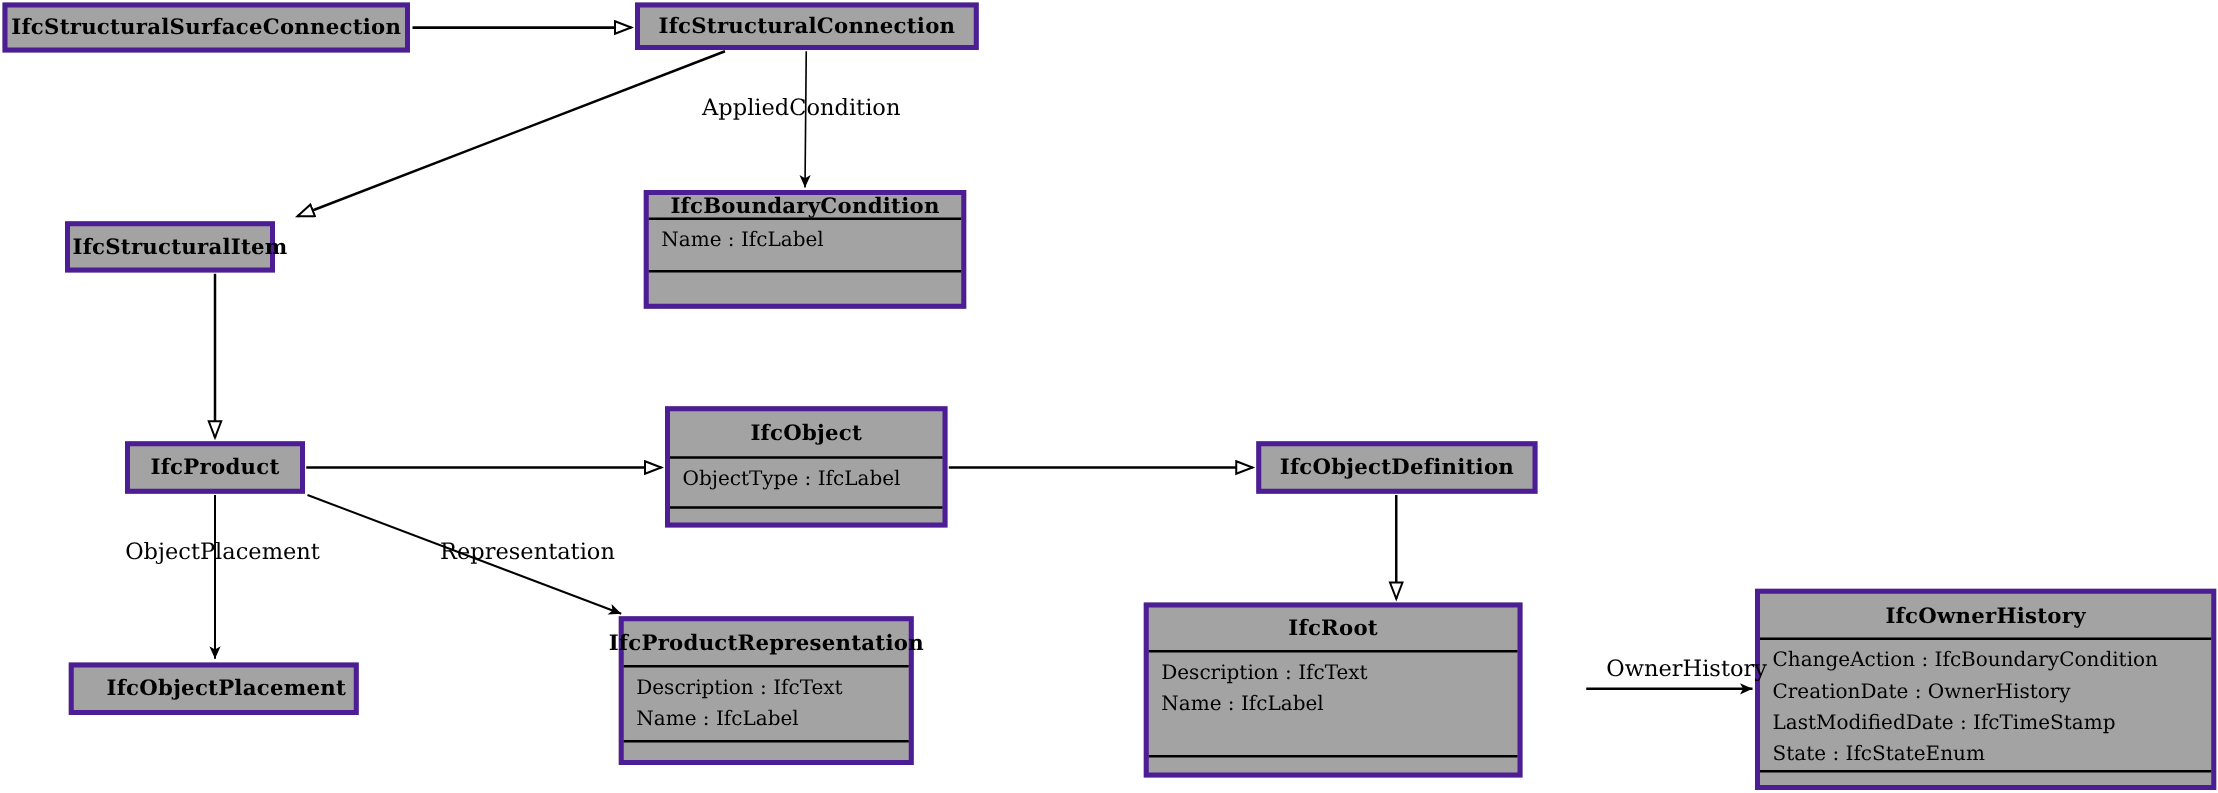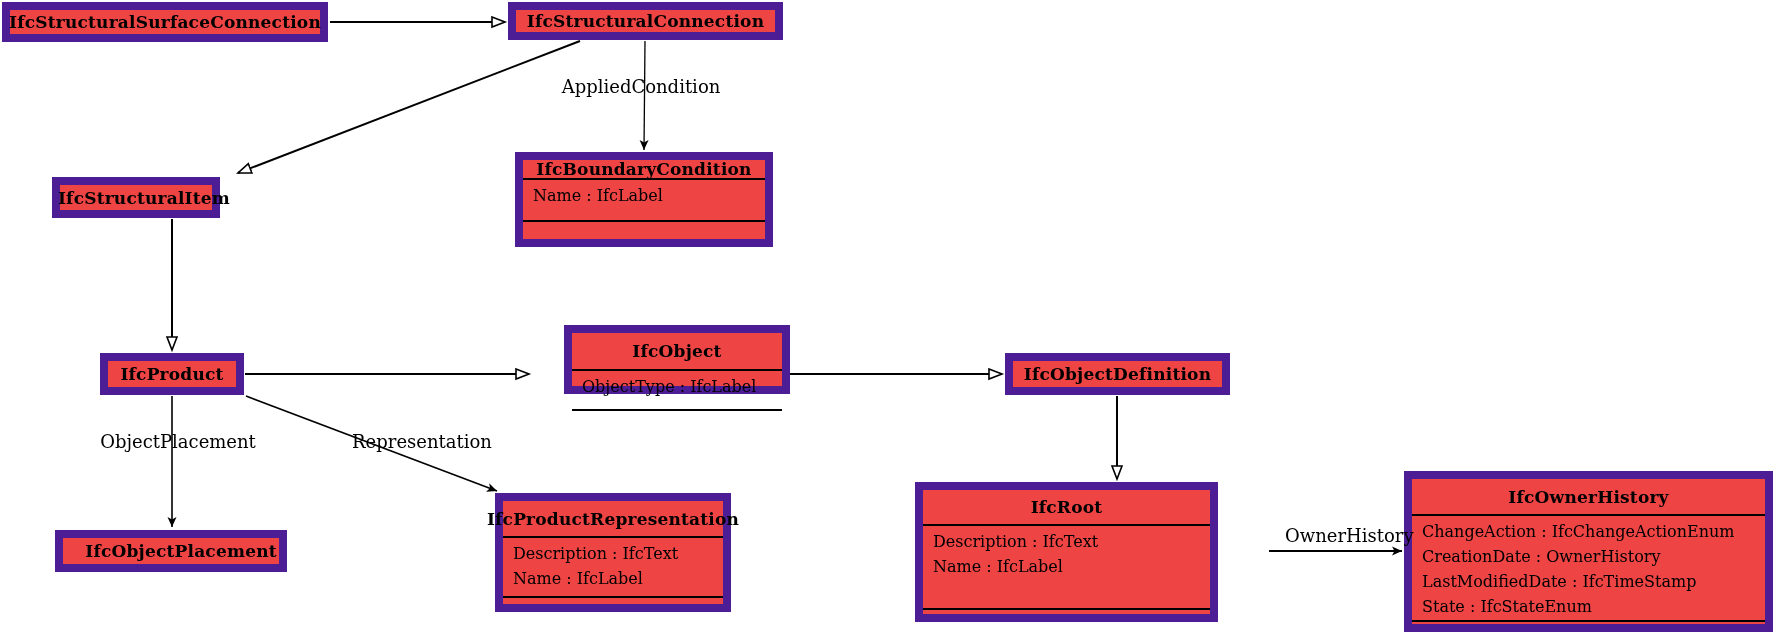--- a/index.html
+++ b/index.html
@@ -12,25 +12,26 @@
     color: #000;
     overflow: hidden;
   }
   svg.edges {
     position: absolute;
     left: 0; top: 0;
     pointer-events: none;
   }
   .box {
     position: absolute;
-    background: #ef4444;
-    border: 8px solid #4c1d95;
+    background: #a3a3a3;
+    border: 4px solid #4c1d95;
     box-sizing: border-box;
     display: flex;
     flex-direction: column;
+    justify-content: center;
   }
   .box .title {
     flex: 0 0 auto;
     display: flex;
     align-items: center;
     justify-content: center;
     font-weight: bold;
     font-size: 17px;
     white-space: nowrap;
     letter-spacing: 0.2px;
@@ -100,21 +101,21 @@
   </div>
 
   <div class="box single" style="left:52px; top:177px; width:168px; height:41px;padding-left:16px;">
     <div class="title">IfcStructuralItem</div>
   </div>
 
   <div class="box single" style="left:100px; top:353px; width:144px; height:42px;">
     <div class="title">IfcProduct</div>
   </div>
 
-  <div class="box" style="left:532px; top:325px; width:226px; height:69px;margin-left:32px;">
+  <div class="box" style="left:532px; top:325px; width:226px; height:97px;">
     <div class="title" style="height:36px;">IfcObject</div>
     <div class="attrs" style="height:40px;">
       <div>ObjectType : IfcLabel</div>
     </div>
     <div class="empty"></div>
   </div>
 
   <div class="box single" style="left:1005px; top:353px; width:225px; height:42px;">
     <div class="title">IfcObjectDefinition</div>
   </div>
@@ -137,21 +138,21 @@
     <div class="attrs" style="height:84px;">
       <div>Description : IfcText</div>
       <div>Name : IfcLabel</div>
     </div>
     <div class="empty"></div>
   </div>
 
   <div class="box" style="left:1404px; top:471px; width:369px; height:161px;">
     <div class="title" style="height:35px;">IfcOwnerHistory</div>
     <div class="attrs" style="height:106px;">
-      <div>ChangeAction : IfcChangeActionEnum</div>
+      <div>ChangeAction : IfcBoundaryCondition</div>
       <div>CreationDate : OwnerHistory</div>
       <div>LastModifiedDate : IfcTimeStamp</div>
       <div>State : IfcStateEnum</div>
     </div>
     <div class="empty"></div>
   </div>
 
   <div class="edge-label" style="left:551px; top:76px; width:180px;">AppliedCondition</div>
 
   <div class="edge-label" style="left:88px; top:431px; width:180px;">ObjectPlacement</div>

